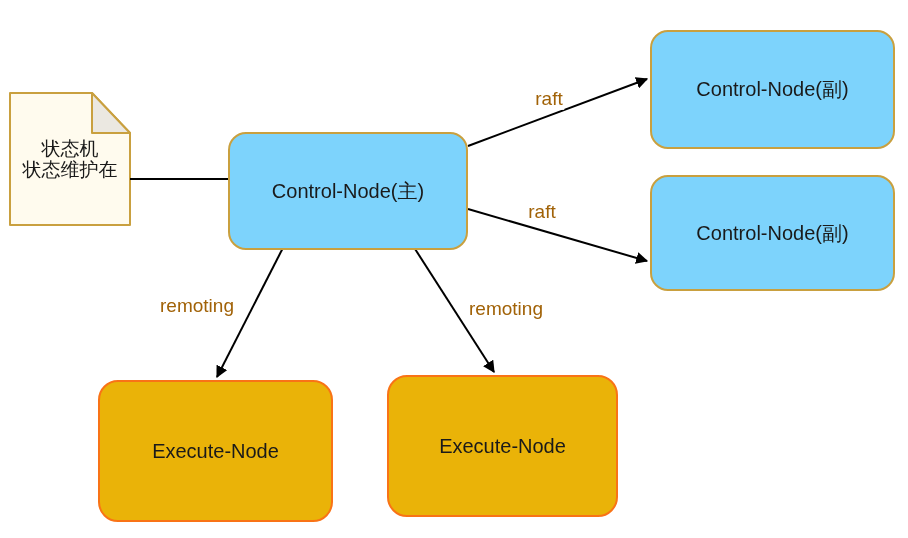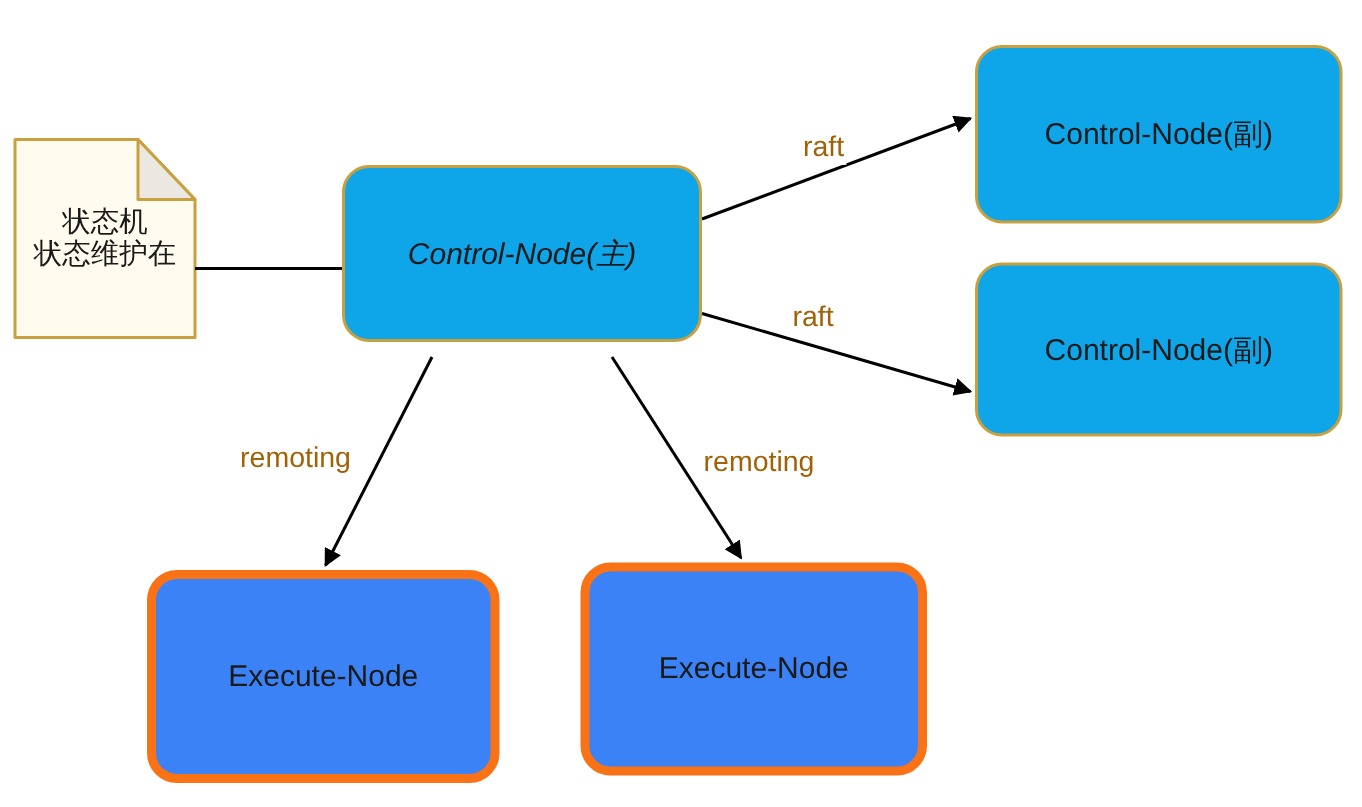--- a/index.html
+++ b/index.html
@@ -27,32 +27,32 @@
     display: flex;
     align-items: center;
     justify-content: center;
     text-align: center;
     font-size: 20px;
     color: #1a1a1a;
     z-index: 2;
   }
 
   .node.control {
-    background: #0ea5e9;
+    background: #7dd3fc;
     border: 2px solid #c9a03f;
     border-radius: 18px;
   }
 
   .node.execute {
-    background: #3b82f6;
-    border: 6px solid #f97316;
+    background: #eab308;
+    border: 2px solid #f97316;
     border-radius: 20px;
   }
 
-  #node-control-main   { left: 228px; top: 110px; width: 240px; height: 118px; font-style: italic; }
+  #node-control-main   { left: 228px; top: 132px; width: 240px; height: 118px; }
   #node-control-rep1   { left: 650px; top:  30px; width: 245px; height: 119px; }
   #node-control-rep2   { left: 650px; top: 175px; width: 245px; height: 116px; }
   #node-execute-1      { left:  98px; top: 380px; width: 235px; height: 142px; }
   #node-execute-2      { left: 387px; top: 375px; width: 231px; height: 142px; }
 
   .note-text {
     position: absolute;
     left: 10px; top: 138px;
     width: 120px;
     text-align: center;

